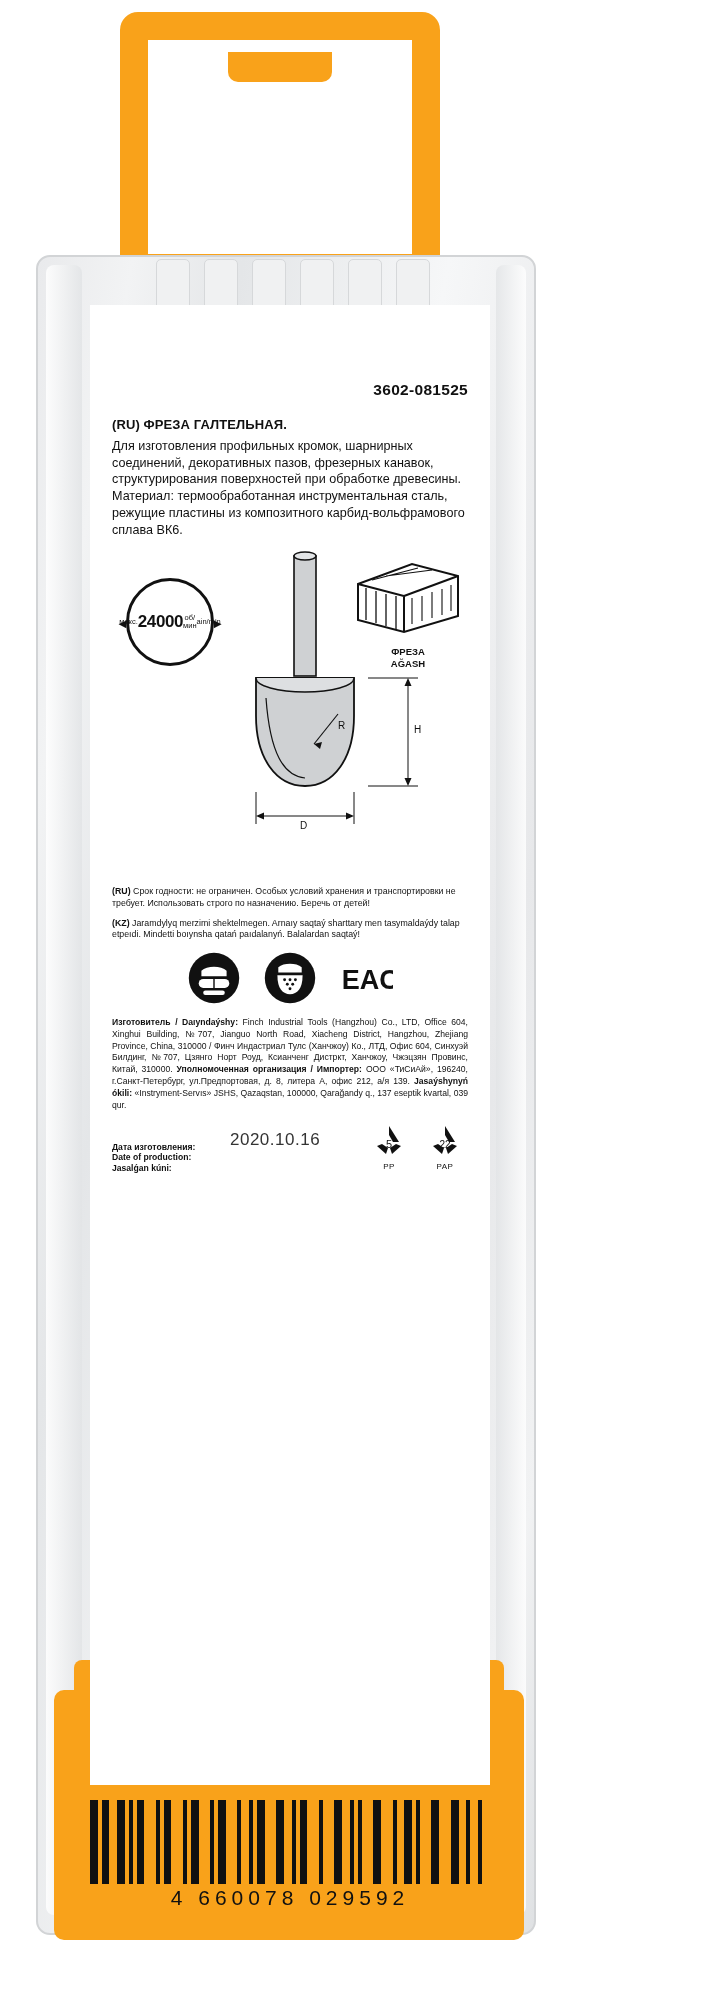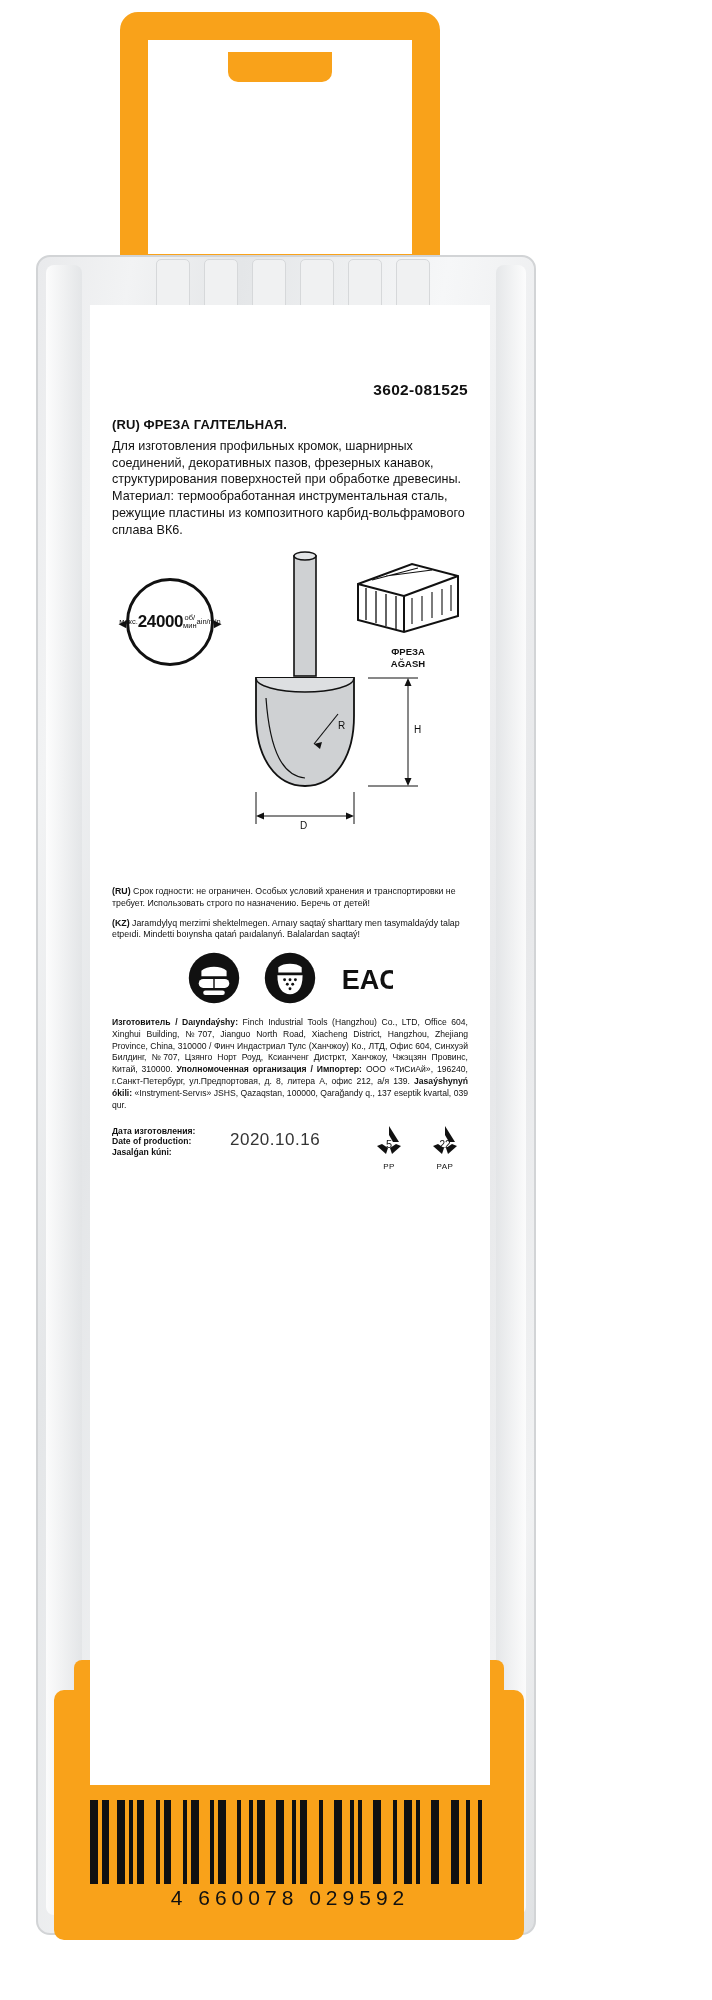--- a/index.html
+++ b/index.html
@@ -110,21 +110,21 @@
 
   
   .picto { display:flex; justify-content:center; gap:22px; margin-top:10px; }
   .picto .p { width:54px; height:54px; }
 
   .mfr { font-size:8.6px; line-height:1.38; margin-top:12px; text-align:justify; }
   .mfr b { font-weight:bold; }
 
   
   .datebar { position:relative; margin-top:10px; height:56px; }
-  .datebar .lbl { font-size:8.6px; line-height:1.25; font-weight:bold; position:absolute; left:0; top:4px; }
+  .datebar .lbl { font-size:8.6px; line-height:1.25; font-weight:bold; position:absolute; left:0; top:20px; }
   .datebar .lbl span { display:block; }
   .datebar .val {
     position:absolute; left:118px; top:8px; font-size:17px; letter-spacing:.5px; color:#333;
   }
   .recycle { position:absolute; right:0px; top:0px; display:flex; gap:10px; }
   .rec { width:46px; height:50px; text-align:center; }
   .rec .cap { font-size:8px; letter-spacing:.5px; }
 
   
   .barcode-wrap { position:absolute; left:90px; top:1800px; width:400px; z-index:6; }

